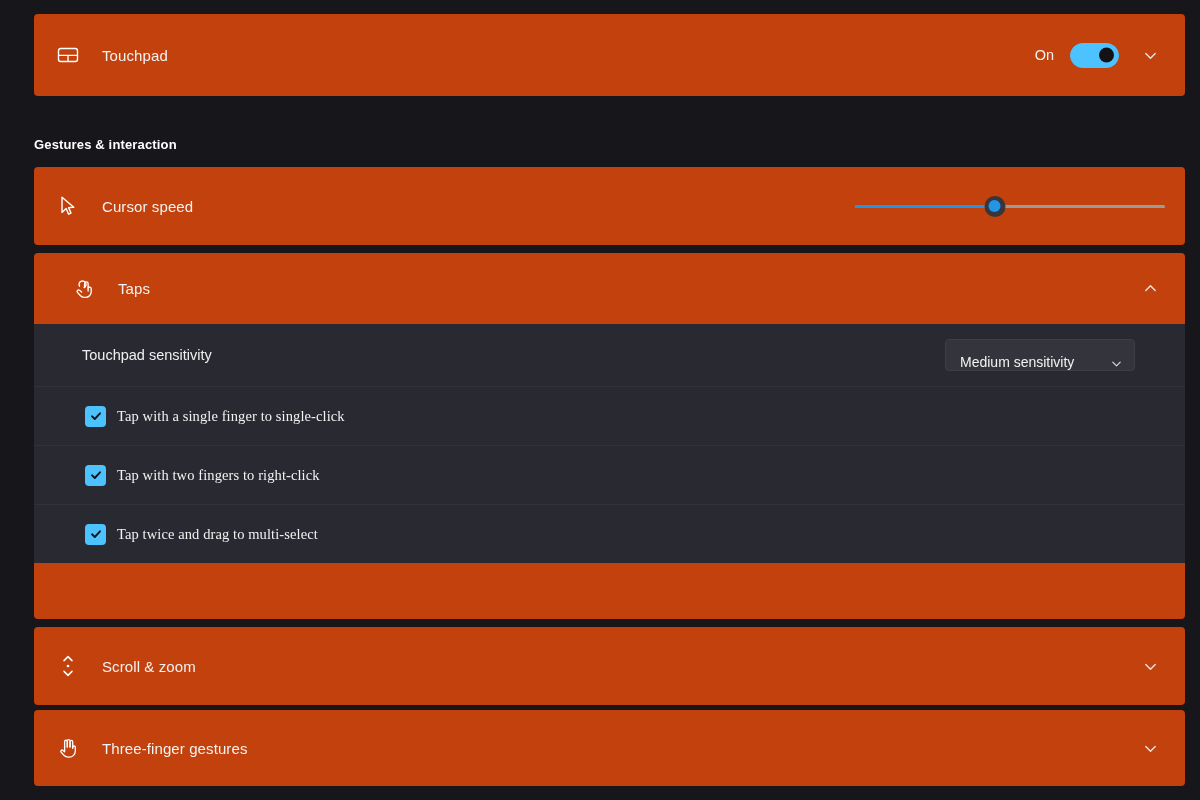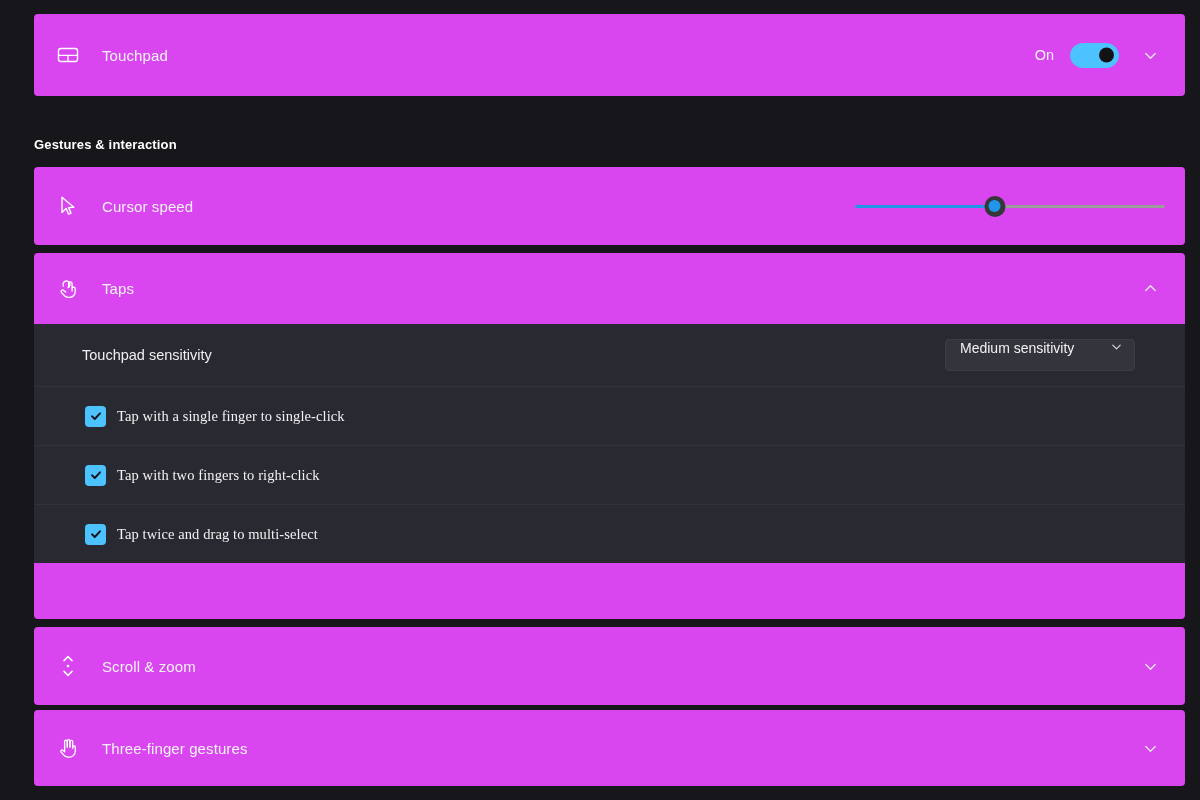--- a/index.html
+++ b/index.html
@@ -18,21 +18,21 @@
     width: 1200px;
     height: 800px;
     background: #17171b;
   }
 
   
   .card {
     position: absolute;
     left: 34px;
     width: 1151px;
-    background: #d946ef;
+    background: #c2410c;
     border-radius: 4px;
     overflow: hidden;
   }
 
   .row {
     display: flex;
     align-items: center;
     width: 100%;
     height: 100%;
     padding: 0 20px 0 0;
@@ -160,21 +160,21 @@
 
   .sub-label {
     color: #f0f0f0;
     font-size: 14.5px;
     flex: 1;
   }
 
   
   .dropdown {
     display: flex;
-    align-items: flex-start;
+    align-items: flex-end;
     justify-content: space-between;
     gap: 10px;
     width: 190px;
     height: 32px;
     padding: 0 11px 0 14px;
     margin-right: 50px;
     background: #34343c;
     border: 1px solid #3e3e48;
     border-radius: 4px;
   }
@@ -251,21 +251,21 @@
           <span class="track"></span>
           <span class="fill" id="cs-fill" style="width: 45%;"></span>
           <span class="thumb" id="cs-thumb" style="left: 45%;"></span>
         </div>
       </div>
     </div>
   </div>
 
   <div class="card" style="top:253px; height:366px;">
 
-    <div class="row" style="height:71px;">
+    <div class="row" style="height:71px;padding-left:16px;">
       <div class="row-icon">
         <svg width="26" height="26" viewBox="0 0 26 26" fill="none" stroke="#ffffff" stroke-width="1.35" stroke-linecap="round" stroke-linejoin="round">
           <path d="M13.6 11.2 L13.6 7.6 a1.75 1.75 0 0 1 3.5 0 l0 7.4"></path>
           <path d="M17.1 12.1 a1.6 1.6 0 0 1 3.1 .5 l0 3.2 a5.6 5.6 0 0 1 -5.6 5.6 l-1.5 0
                    a5 5 0 0 1 -3.6 -1.6 l-3.1 -3.4 a1.55 1.55 0 0 1 2.1 -2.2 l2.1 1.8"></path>
           <path d="M13.1 11.6 a3.5 3.5 0 1 0 -4.6 -1.4"></path>
         </svg>
       </div>
       <div class="row-label">Taps</div>
       <div class="row-right">

